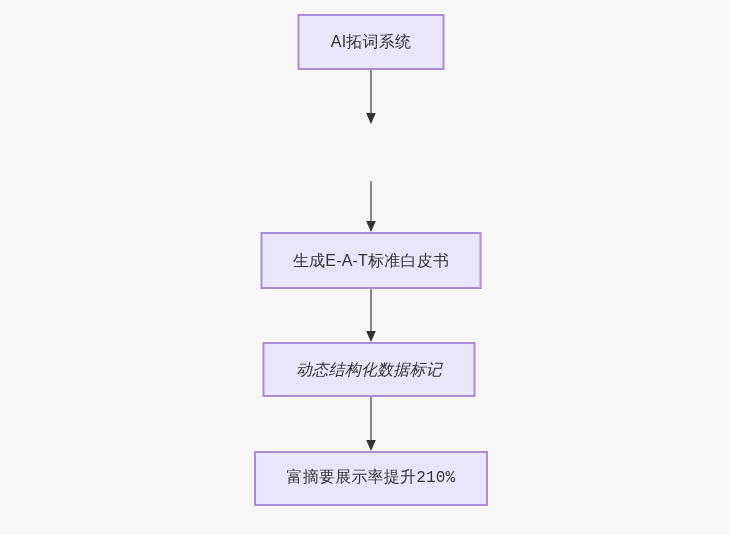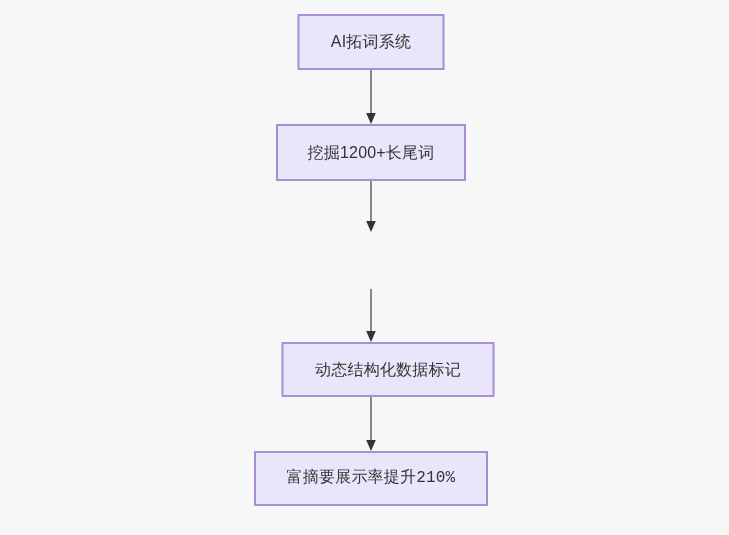--- a/index.html
+++ b/index.html
@@ -56,40 +56,40 @@
     <span class="node-label">AI拓词系统</span>
   </div>
 
   <div class="connector" style="left:371px; top:70px; height:54px;">
     <svg width="14" height="54" viewBox="0 0 14 54" xmlns="http://www.w3.org/2000/svg">
       <line x1="7" y1="0" x2="7" y2="45" stroke="#888888" stroke-width="2"></line>
       <polygon points="7,54 2.2,43 11.8,43" fill="#333333"></polygon>
     </svg>
   </div>
 
-  <div class="node" style="left:371px; top:124px; width:190px; height:57px;">
-    <span class="node-label">挖掘1200+长尾词</span>
-  </div>
 
   <div class="connector" style="left:371px; top:181px; height:51px;">
     <svg width="14" height="51" viewBox="0 0 14 51" xmlns="http://www.w3.org/2000/svg">
       <line x1="7" y1="0" x2="7" y2="42" stroke="#888888" stroke-width="2"></line>
       <polygon points="7,51 2.2,40 11.8,40" fill="#333333"></polygon>
     </svg>
   </div>
 
+  <div class="node" style="left:371px; top:232px; width:221px; height:57px;">
+    <span class="node-label">生成E-A-T标准白皮书</span>
+  </div>
 
   <div class="connector" style="left:371px; top:289px; height:53px;">
     <svg width="14" height="53" viewBox="0 0 14 53" xmlns="http://www.w3.org/2000/svg">
       <line x1="7" y1="0" x2="7" y2="44" stroke="#888888" stroke-width="2"></line>
       <polygon points="7,53 2.2,42 11.8,42" fill="#333333"></polygon>
     </svg>
   </div>
 
-  <div class="node" style="left:388px; top:342px; width:213px; height:55px;">
+  <div class="node" style="left:369px; top:342px; width:213px; height:55px;font-style:italic;">
     <span class="node-label">动态结构化数据标记</span>
   </div>
 
   <div class="connector" style="left:371px; top:397px; height:54px;">
     <svg width="14" height="54" viewBox="0 0 14 54" xmlns="http://www.w3.org/2000/svg">
       <line x1="7" y1="0" x2="7" y2="45" stroke="#888888" stroke-width="2"></line>
       <polygon points="7,54 2.2,43 11.8,43" fill="#333333"></polygon>
     </svg>
   </div>
 

